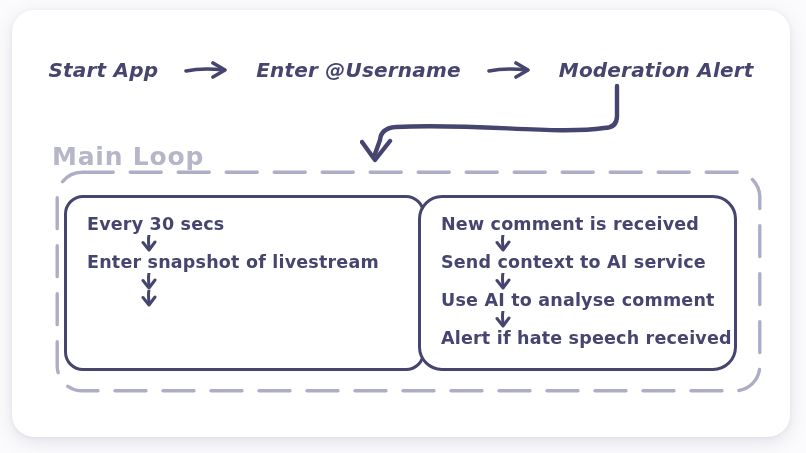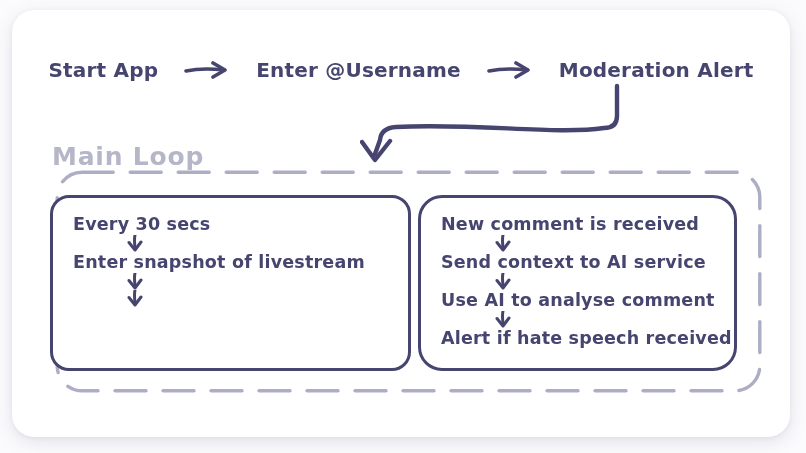--- a/index.html
+++ b/index.html
@@ -12,38 +12,38 @@
     position:absolute;left:12px;top:10px;width:778px;height:427px;
     background:#ffffff;border-radius:22px;
     box-shadow:0 5px 18px rgba(120,120,150,0.18), 0 1px 4px rgba(120,120,150,0.12);
   }
   
   .top-flow{
     position:absolute;left:0;right:0;top:44px;height:32px;
     display:flex;align-items:center;justify-content:center;gap:26px;
   }
   .flow-label{
-    color:#45456f;font-size:20px;font-weight:bold;letter-spacing:0.2px;white-space:nowrap;
+    color:#45456f;font-size:20px;font-weight:bold;letter-spacing:0.2px;white-space:nowrap;font-style:italic;
   }
   .rarrow{display:block;}
   .stroke-ink{stroke:#45456f;fill:none;stroke-linecap:round;stroke-linejoin:round;}
   
   .elbow{position:absolute;left:348px;top:72px;}
   
   .loop-label{
     position:absolute;left:40px;top:132px;
     color:#b6b6c9;font-size:25px;font-weight:bold;letter-spacing:0.8px;
   }
   .dashed-rect{position:absolute;left:43px;top:160px;}
   .box{
     position:absolute;top:185px;height:176px;
     background:#ffffff;border:3px solid #45456f;border-radius:24px;
     box-sizing:border-box;padding:16px 0 0 20px;
   }
-  .box-left{left:38px;width:361px;border-radius:19px;}
+  .box-left{left:52px;width:361px;border-radius:19px;}
   .box-right{left:406px;width:319px;}
   .step{
     height:21px;line-height:21px;color:#45456f;
     font-size:17.5px;font-weight:bold;letter-spacing:0.2px;white-space:nowrap;
   }
   .step-arrow{height:17px;margin-left:52px;}
   .step-arrow svg{display:block;}
 </style>
 </head>
 <body>

